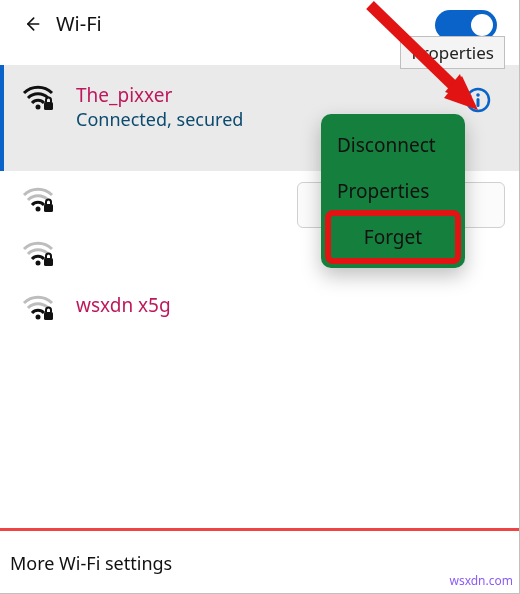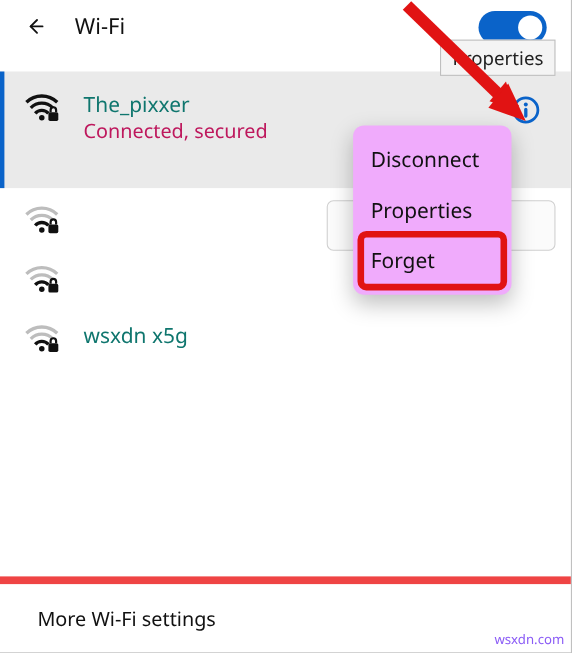--- a/index.html
+++ b/index.html
@@ -14,21 +14,21 @@
     overflow: hidden;
     border-right: 1px solid #c0c0c0;
     border-bottom: 1px solid #c0c0c0;
   }
 
   
   .header {
     display: flex;
     align-items: center;
     padding: 10px 16px 6px 20px;
-    gap: 24px;
+    gap: 12px;
     position: relative;
   }
   .back-btn {
     width: 24px; height: 24px;
     display: flex; align-items: center; justify-content: center;
     cursor: pointer;
   }
   .back-btn svg { width: 20px; height: 20px; }
   .title { font-size: 20px; font-weight: 400; }
 
@@ -72,22 +72,22 @@
   .net-item.selected {
     background: #eaeaea;
     border-left: 4px solid #0a63c9;
     padding-left: 18px;
     padding-top: 18px;
     padding-bottom: 40px;
   }
   .wifi-icon { width: 32px; height: 26px; flex-shrink: 0; position: relative; top: 2px; }
   .wifi-icon svg { width: 32px; height: 26px; }
   .net-text { display: flex; flex-direction: column; line-height: 1.3; }
-  .net-name { font-size: 19px; color: #0f766e; }
-  .net-status { font-size: 18px; color: #be185d; }
+  .net-name { font-size: 19px; color: #be185d; }
+  .net-status { font-size: 18px; color: #0c4a6e; }
 
   .info-btn {
     position: absolute;
     right: 28px;
     top: 22px;
     width: 26px; height: 26px;
     cursor: pointer;
     z-index: 6;
   }
 
@@ -101,56 +101,57 @@
     background: #fbfbfb;
     z-index: 1;
   }
 
   
   .context-menu {
     position: absolute;
     right: 54px;
     top: 114px;
     width: 144px;
-    background: #f0abfc;
+    background: #15803d;
     border-radius: 10px;
     box-shadow: 0 8px 20px rgba(0,0,0,0.25);
     padding: 8px;
     display: flex;
     flex-direction: column;
     gap: 0;
     z-index: 5;
   }
   .menu-item {
     font-size: 19px;
     padding: 10px 8px;
     border-radius: 4px;
     cursor: pointer;
   }
   .menu-item.highlight {
     outline: 6px solid #e11313;
     outline-offset: -2px;
+    text-align: center;
   }
 
   
   .arrow {
     position: absolute;
     left: 360px;
     top: 0px;
     width: 140px; height: 120px;
     pointer-events: none;
     z-index: 10;
   }
 
   
   .footer {
     position: absolute;
     bottom: 0; left: 0; right: 0;
-    border-top: 7px solid #ef4444;
-    padding: 20px 34px 18px;
+    border-top: 3px solid #ef4444;
+    padding: 20px 10px 18px;
     font-size: 18px;
   }
   .watermark {
     position: absolute;
     right: 6px; bottom: 4px;
     font-size: 12px;
     color: #8b5cf6;
   }
 </style>
 </head>

